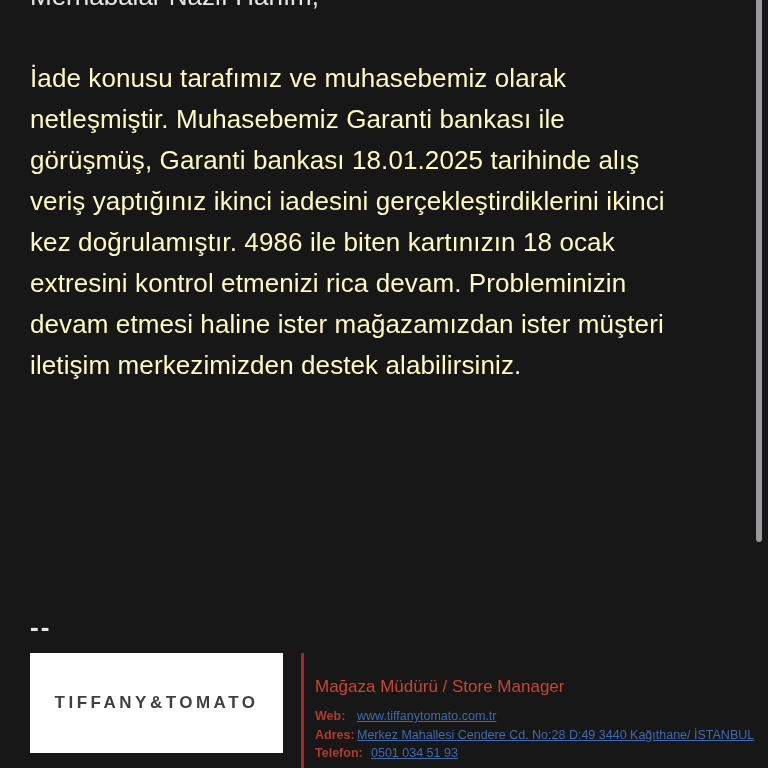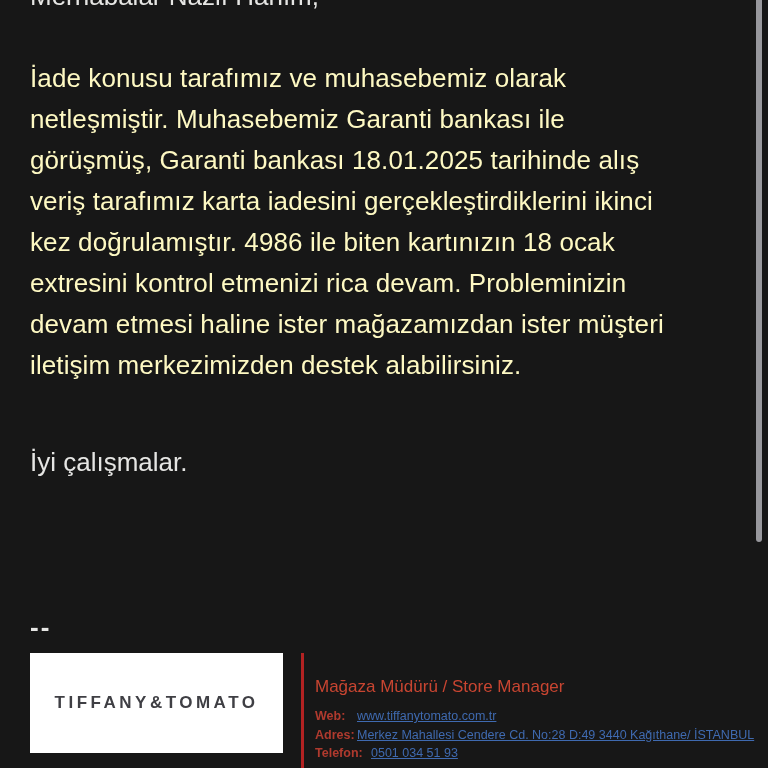--- a/index.html
+++ b/index.html
@@ -61,28 +61,27 @@
 <body>
 
 <div class="page">
 
   <div class="greeting">Merhabalar Nazlı Hanım,</div>
 
   <div class="body-lines">
     <div class="body-line">İade konusu tarafımız ve muhasebemiz olarak</div>
     <div class="body-line">netleşmiştir. Muhasebemiz Garanti bankası ile</div>
     <div class="body-line">görüşmüş, Garanti bankası 18.01.2025 tarihinde alış</div>
-    <div class="body-line">veriş tarafımız karta iadesini gerçekleştirdiklerini ikinci</div>
+    <div class="body-line">veriş yaptığınız ikinci iadesini gerçekleştirdiklerini ikinci</div>
     <div class="body-line">kez doğrulamıştır. 4986 ile biten kartınızın 18 ocak</div>
     <div class="body-line">extresini kontrol etmenizi rica devam. Probleminizin</div>
     <div class="body-line">devam etmesi haline ister mağazamızdan ister müşteri</div>
     <div class="body-line">iletişim merkezimizden destek alabilirsiniz.</div>
   </div>
 
-  <div class="closing">İyi çalışmalar.</div>
 
   <div class="sig-delimiter">--</div>
 
   <div class="signature">
     <div class="logo-box">
       <span class="logo-text">TIFFANY&amp;TOMATO</span>
     </div>
     <div class="red-rule" style="background:#b32222;"></div>
     <div class="sig-right">
       <div class="sig-title" style="color:#c84531;">Mağaza Müdürü / Store Manager</div>

